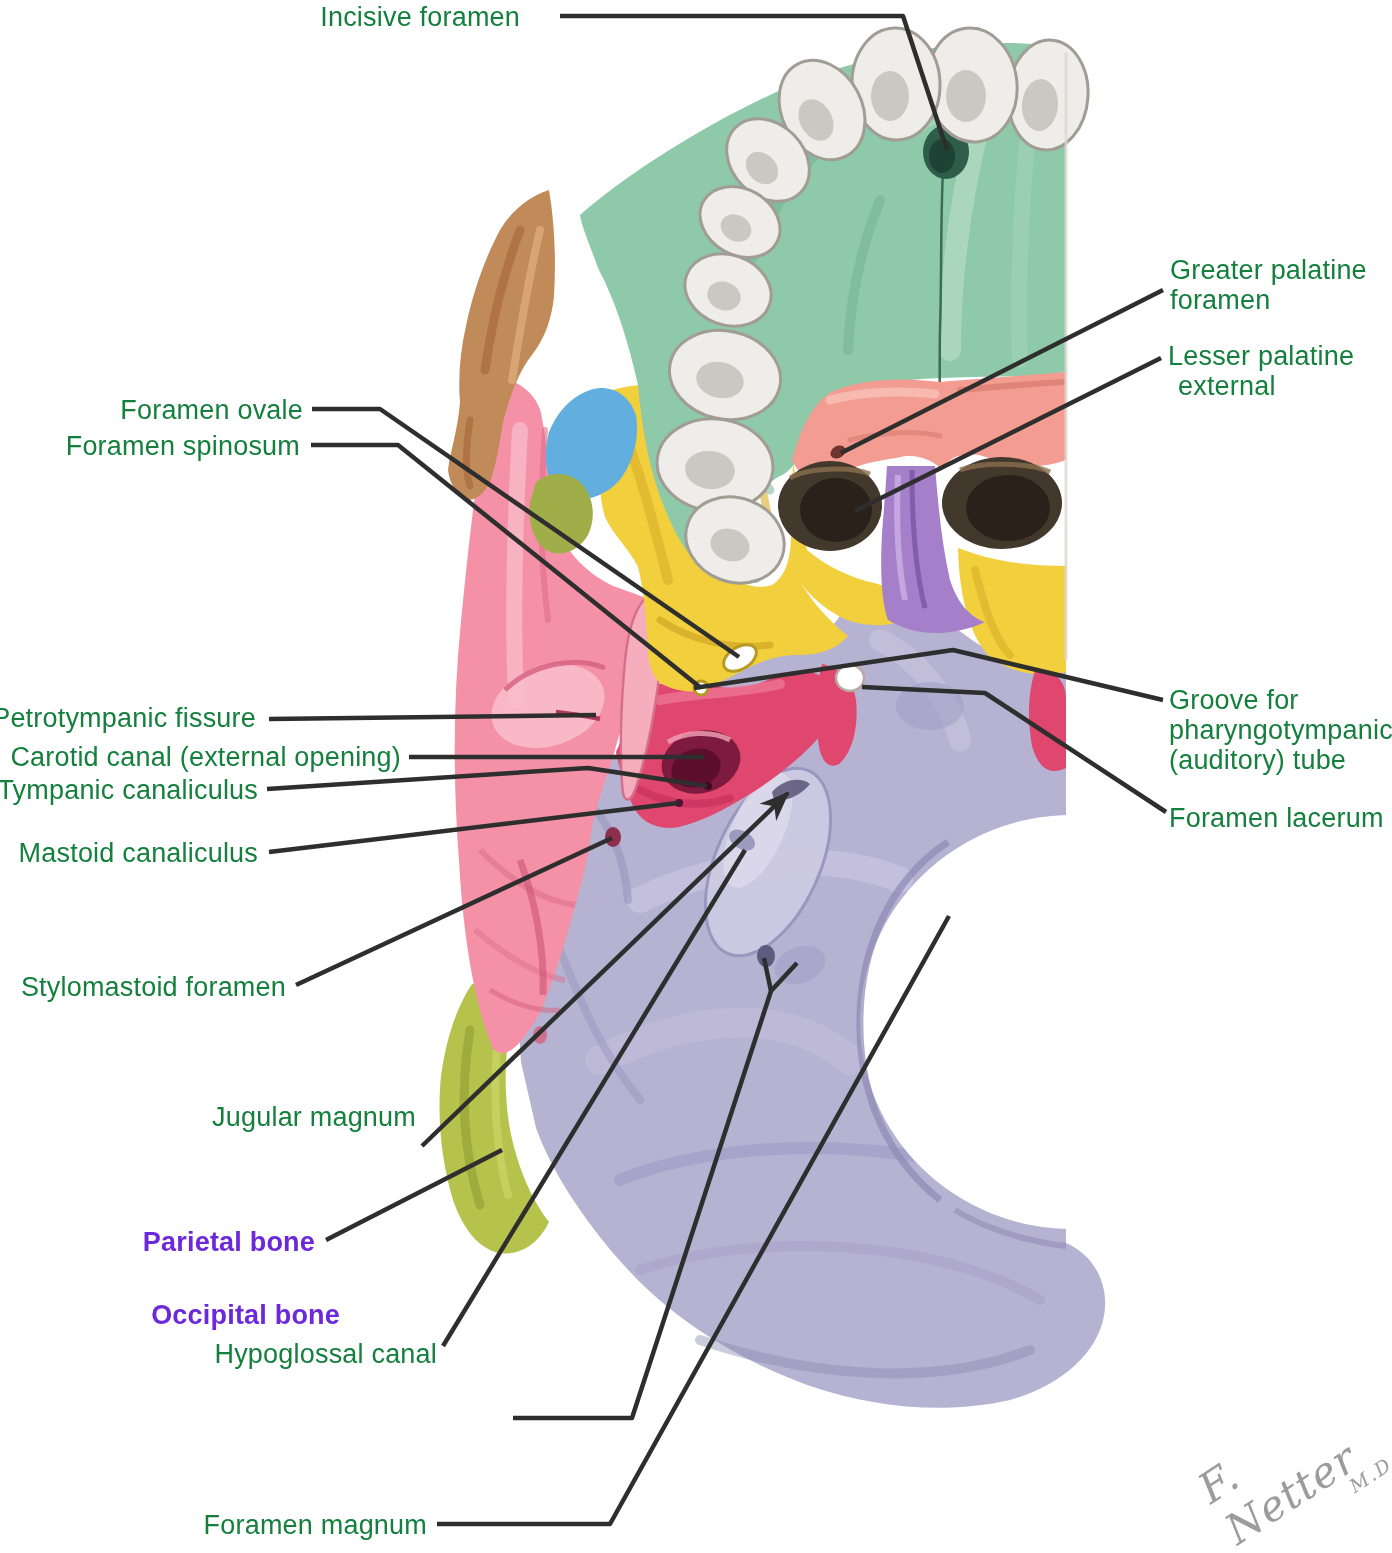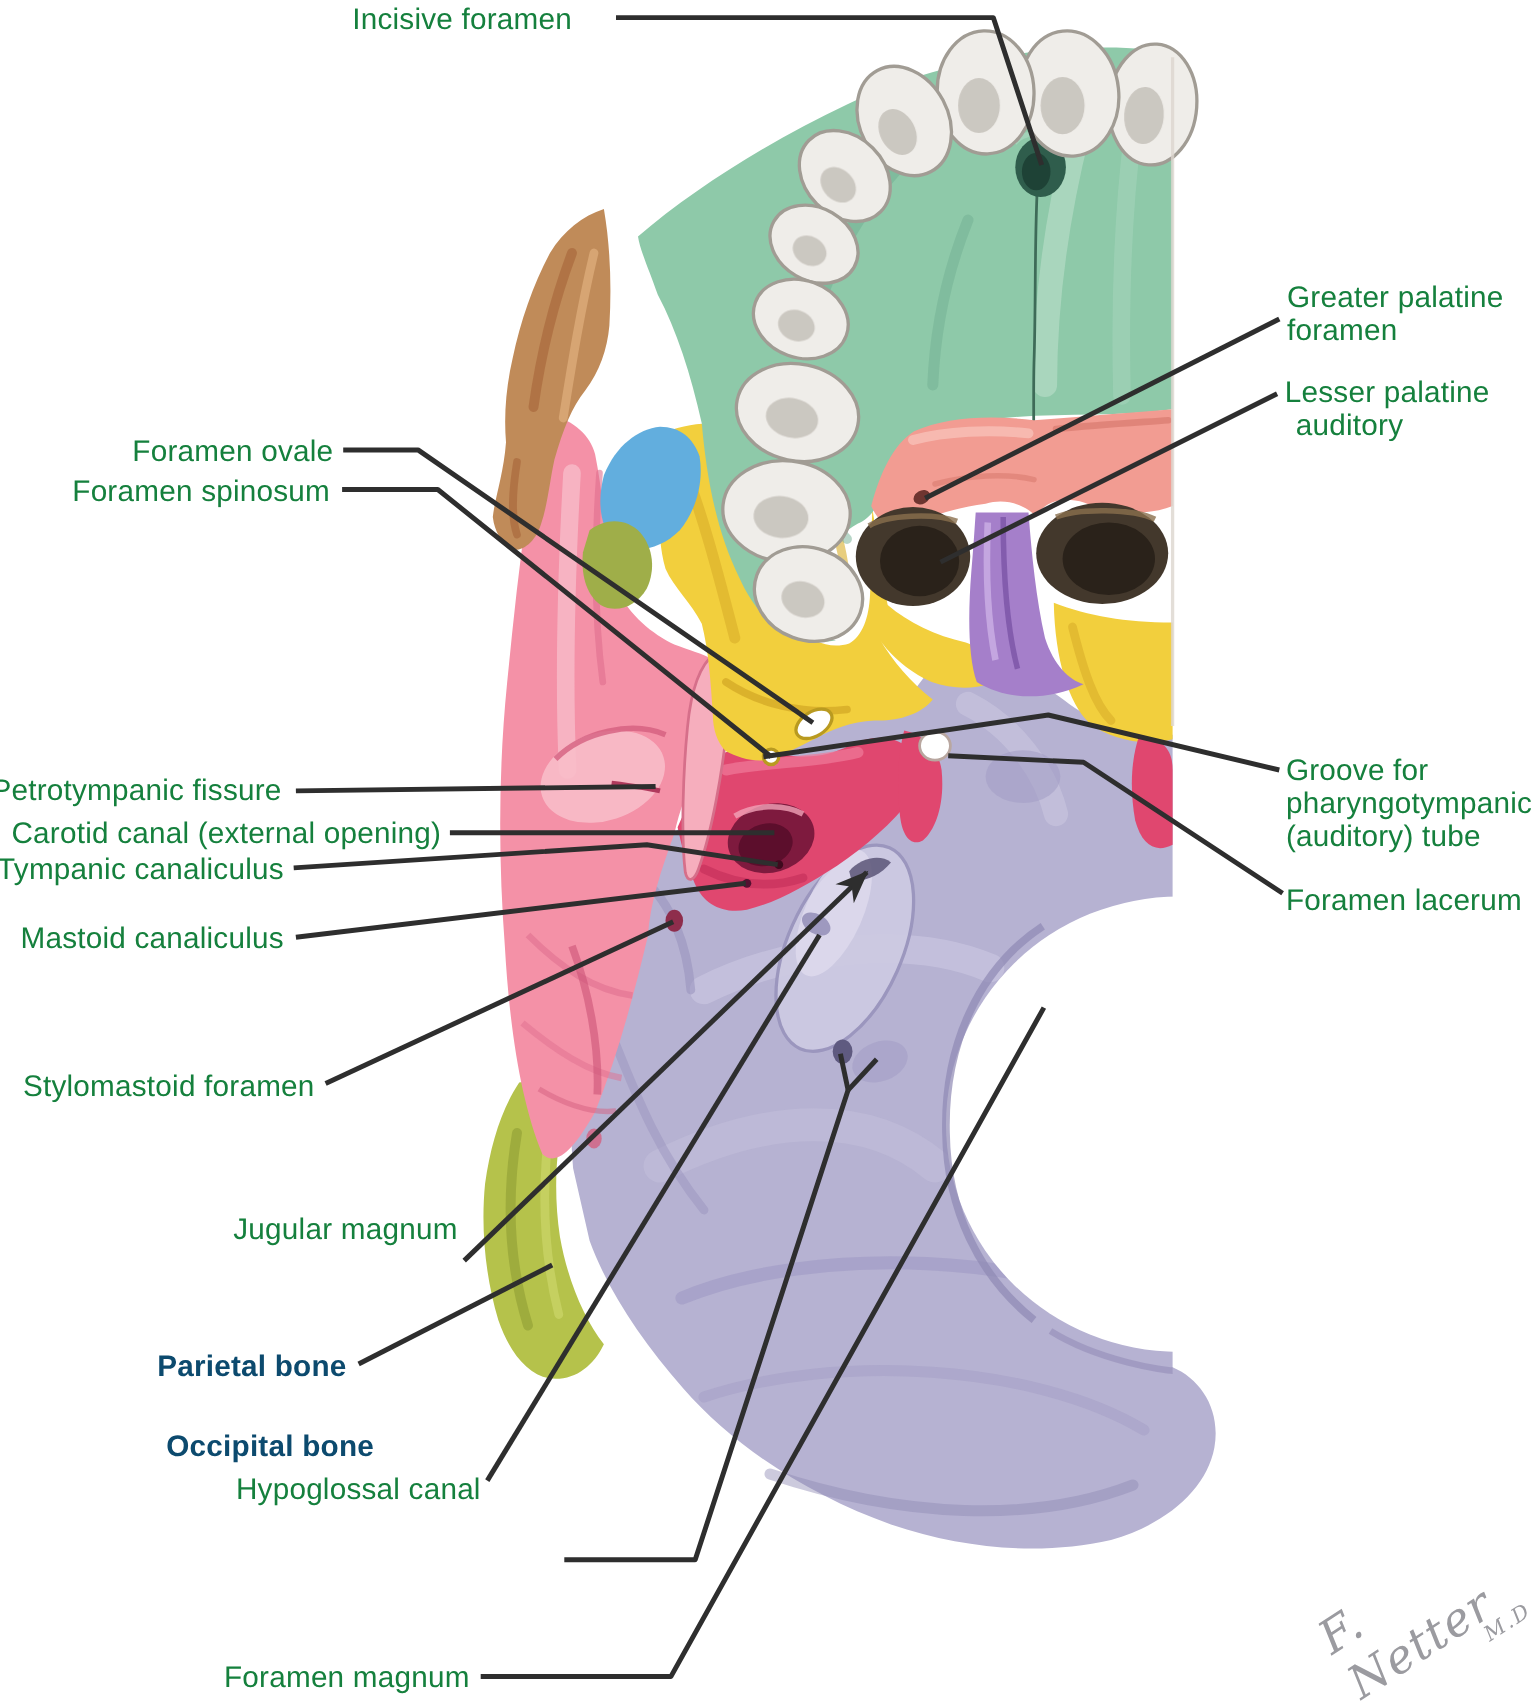--- a/index.html
+++ b/index.html
@@ -1,21 +1,21 @@
 <!DOCTYPE html>
 <html><head>
 <meta charset="utf-8">
 <style>
   html,body{margin:0;padding:0;background:#ffffff;}
   #stage{position:relative;width:1392px;height:1553px;background:#ffffff;overflow:hidden;
          font-family:"Liberation Sans", sans-serif;}
   #paint{position:absolute;left:0;top:0;}
   .lbl{position:absolute;font-size:27px;line-height:30px;color:#15803d;letter-spacing:.2px;white-space:nowrap;}
   .lbl.right-align{text-align:right;}
-  .lbl.bold{font-weight:700;color:#0c4a6e;}
+  .lbl.bold{font-weight:700;color:#6d28d9;}
   .lbl .ln{display:block;}
   .lbl .indent{padding-left:10px;}
   #signature{position:absolute;left:1205px;top:1412px;transform:rotate(-33deg);
              font-family:"DejaVu Serif", serif;font-style:italic;color:#9b9ba0;}
   #signature .sig-main{font-size:42px;letter-spacing:1px;}
   #signature .sig-md{font-size:19px;display:block;text-align:right;margin-top:-8px;padding-right:6px;letter-spacing:2px;}
 </style>
 </head>
 <body>
 
@@ -335,21 +335,21 @@
     <span class="ln">Incisive foramen</span>
   </div>
 
   <div class="lbl" style="left:1170px;top:255px;">
     <span class="ln">Greater palatine</span>
     <span class="ln">foramen</span>
   </div>
 
   <div class="lbl" style="left:1168px;top:341px;">
     <span class="ln">Lesser palatine</span>
-    <span class="ln indent">auditory</span>
+    <span class="ln indent">external</span>
   </div>
 
   <div class="lbl right-align" style="right:1089px;top:395px;">
     <span class="ln">Foramen ovale</span>
   </div>
 
   <div class="lbl right-align" style="right:1092px;top:431px;">
     <span class="ln">Foramen spinosum</span>
   </div>
 

